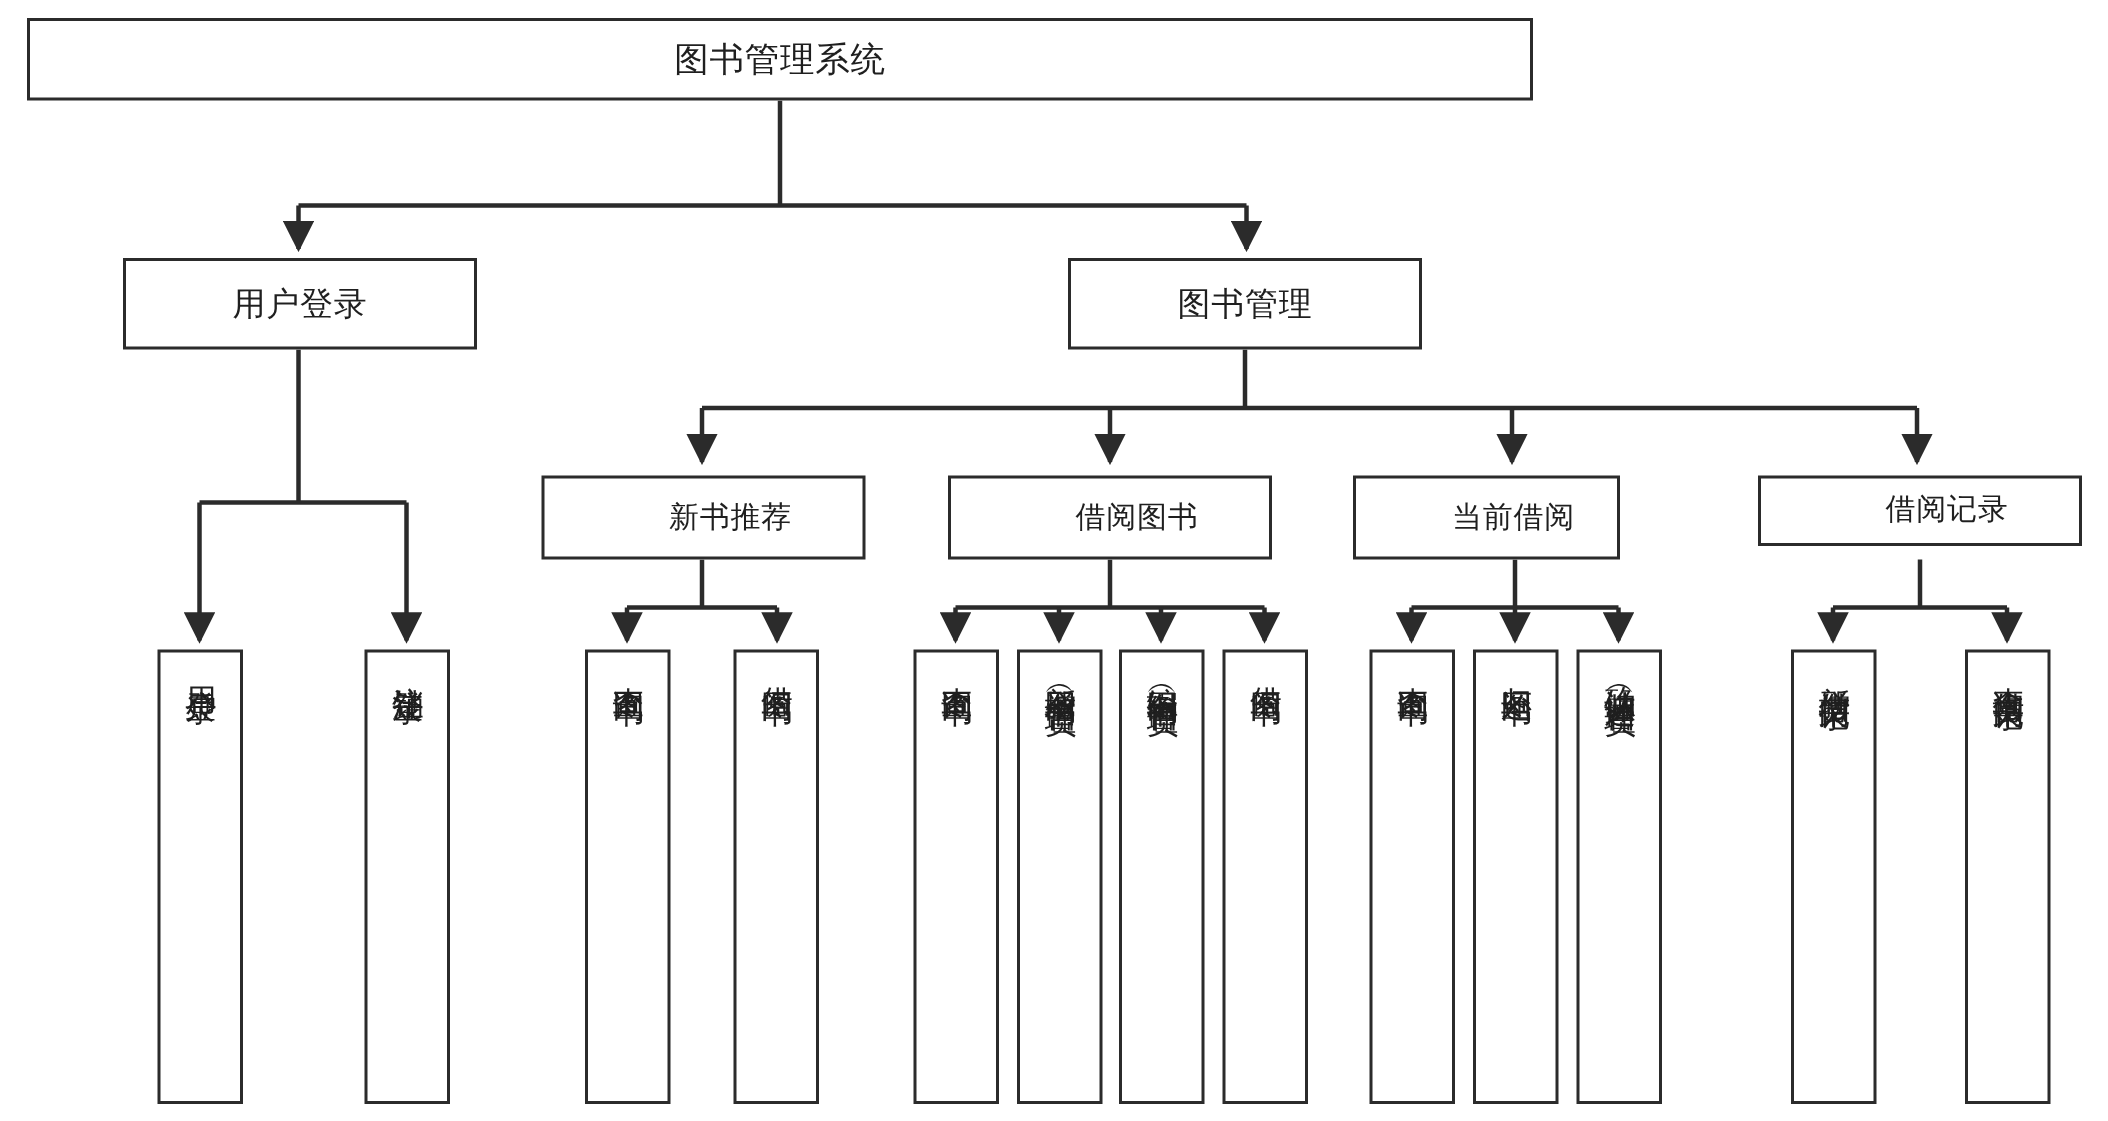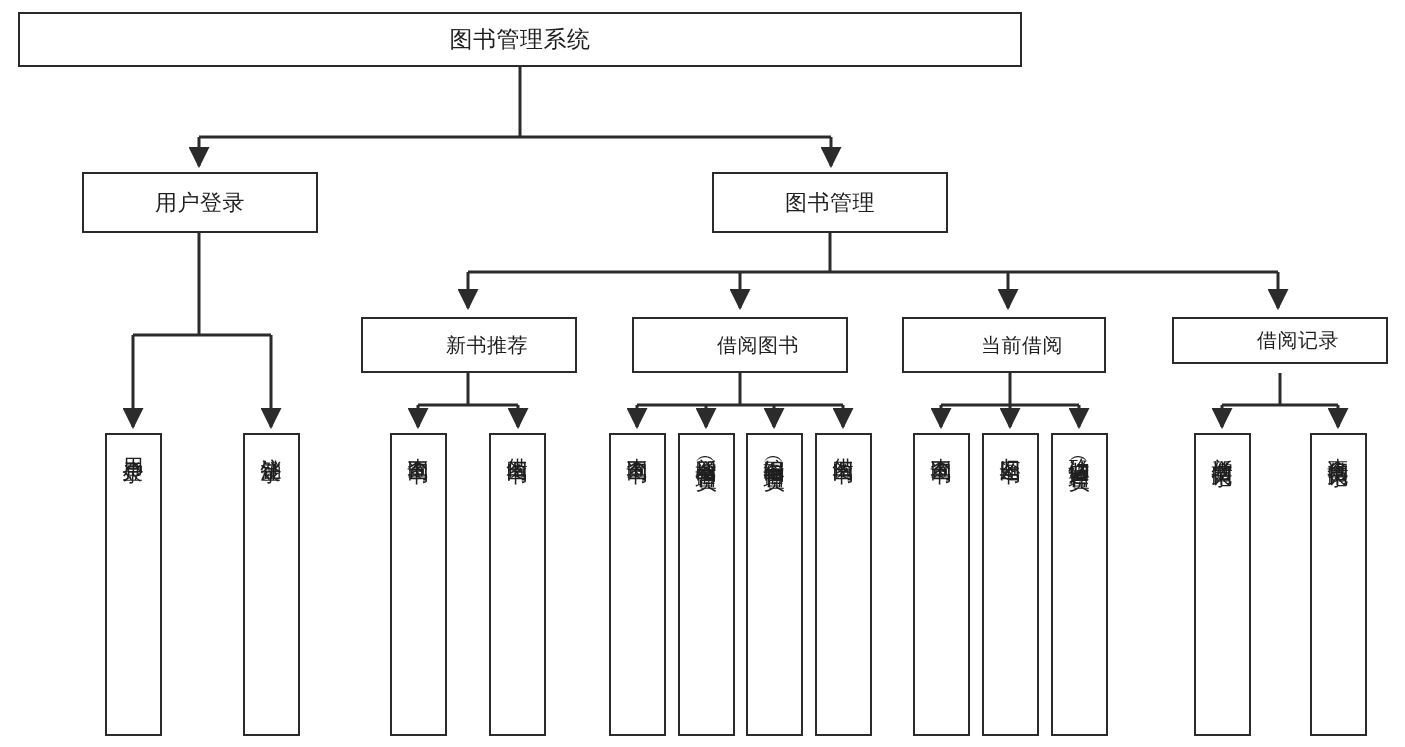--- a/index.html
+++ b/index.html
@@ -142,21 +142,21 @@
   </div>
 
   <div class="node lvl-3" style="left:361px; top:317px; width:216px; height:56px;">
     <span class="node-label">新书推荐</span>
   </div>
 
   <div class="node lvl-3" style="left:632px; top:317px; width:216px; height:56px;">
     <span class="node-label">借阅图书</span>
   </div>
 
-  <div class="node lvl-3" style="left:902px; top:317px; width:204px; height:56px;">
+  <div class="node lvl-3" style="left:902px; top:317px; width:178px; height:56px;">
     <span class="node-label">当前借阅</span>
   </div>
 
   <div class="node lvl-3" style="left:1172px; top:317px; width:216px; height:47px;">
     <span class="node-label">借阅记录</span>
   </div>
 
   <div class="node leaf" style="left:105px; top:433px; width:57px; height:303px;">
     <span class="node-label">用户登录</span>
   </div>

